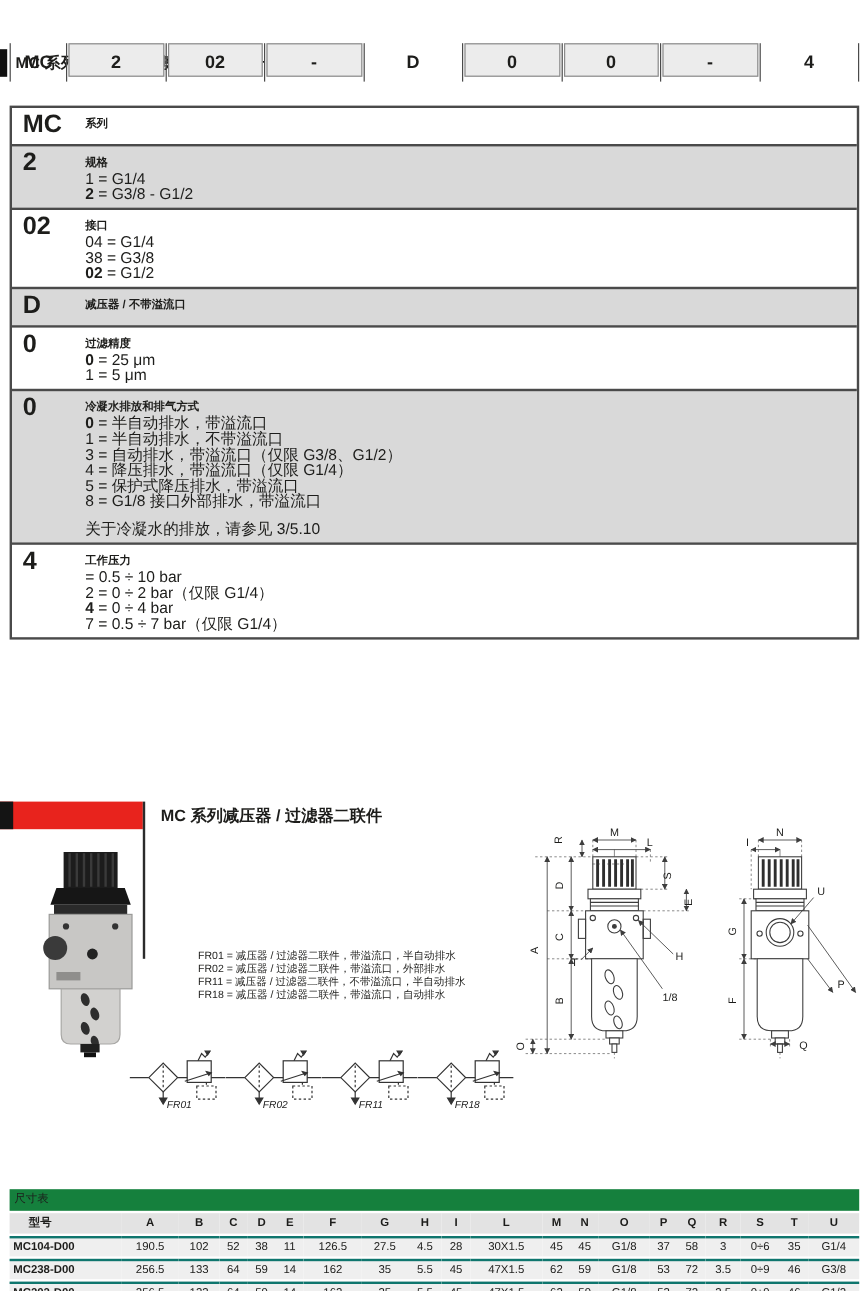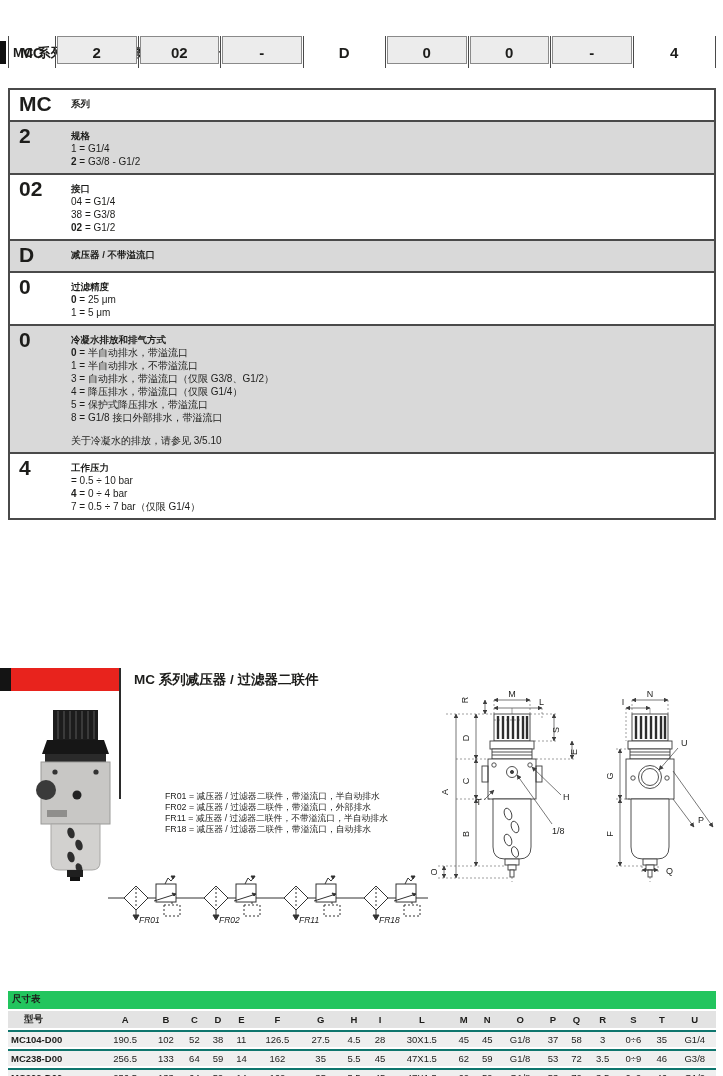--- a/index.html
+++ b/index.html
@@ -21,21 +21,21 @@
   .code-cell .code-label{position:relative;font-weight:bold;font-size:15px;}
 
   
   .spec-table{position:absolute;top:88px;left:8px;width:708px;border:2px solid #4a4a4a;box-sizing:border-box;background:#fff;}
   .spec-row{display:flex;border-top:2px solid #4a4a4a;padding:3px 0 5px;}
   .spec-row:first-child{border-top:none;}
   .spec-row.shaded{background:#d9d9d9;}
   .spec-code{flex:0 0 52px;padding-left:9px;font-size:21px;font-weight:bold;line-height:22px;}
   .spec-body{flex:1;padding-top:4px;}
   .spec-title{font-size:9.5px;font-weight:bold;line-height:13px;}
-  .spec-line{font-size:10px;line-height:13px;}
+  .spec-line{font-size:13px;line-height:13px;}
   .spec-line .lp.b{font-weight:bold;}
   .spec-line.blank{height:10px;}
 
   
   .red-bar{position:absolute;top:668px;left:0;width:119px;height:23px;background:#e8231d;}
   .red-bar .black-seg{position:absolute;left:0;top:0;width:11px;height:23px;background:#141414;}
   .v-rule{position:absolute;left:119px;top:668px;width:2px;height:131px;background:#2b2b2b;}
   .section-title{position:absolute;left:134px;top:671px;font-size:13.5px;font-weight:bold;}
   .photo{position:absolute;left:33px;top:702px;}
   .fr-list{position:absolute;left:121px;top:791px;}
@@ -43,21 +43,21 @@
   .symbols{position:absolute;left:108px;top:868px;display:flex;}
   .sym{width:80px;height:58px;display:block;}
   .sym-label{font-size:8.5px;font-style:italic;fill:#222;font-family:inherit;}
 
   
   .drawings{position:absolute;left:430px;top:664px;}
   .dimtext{font-size:9px;fill:#1d1d1b;font-family:inherit;}
 
   
   .dim-section{position:absolute;left:8px;top:991px;width:708px;}
-  .dim-title{background:#22c55e;font-size:9.5px;font-weight:bold;padding:2px 4px 3px;}
+  .dim-title{background:#15803d;font-size:9.5px;font-weight:normal;padding:2px 4px 3px;}
   table.dim{width:100%;border-collapse:separate;border-spacing:0 2px;}
   table.dim th{background:#e3e3e3;font-size:9.5px;font-weight:bold;padding:2px 1px;text-align:center;}
   table.dim th.model-col{text-align:left;padding-left:16px;width:76px;}
   table.dim td{background:#efefef;font-size:9.5px;padding:2px 1px;text-align:center;border-top:2px solid #0f766e;}
   table.dim tr:last-child td{border-bottom:2px solid #3d3d3d;}
   table.dim td.model{font-weight:bold;text-align:left;padding-left:3px;}
 </style>
 </head>
 <body>
 
@@ -154,20 +154,21 @@
           <div class="spec-line"><span class="lp">8</span><span class="lt"> = G1/8 接口外部排水，带溢流口</span></div>
           <div class="spec-line blank"></div>
           <div class="spec-line"><span class="lp"></span><span class="lt">关于冷凝水的排放，请参见 3/5.10</span></div>
         </div>
       </div>
       <div class="spec-row">
         <div class="spec-code">4</div>
         <div class="spec-body">
           <div class="spec-title">工作压力</div>
           <div class="spec-line"><span class="lp"></span><span class="lt">= 0.5 ÷ 10 bar</span></div>
+          <div class="spec-line"><span class="lp">2</span><span class="lt"> = 0 ÷ 2 bar（仅限 G1/4）</span></div>
           <div class="spec-line"><span class="lp b">4</span><span class="lt"> = 0 ÷ 4 bar</span></div>
           <div class="spec-line"><span class="lp">7</span><span class="lt"> = 0.5 ÷ 7 bar（仅限 G1/4）</span></div>
         </div>
       </div>
     </div>
 
   <div class="red-bar">
     <div class="black-seg"></div>
   </div>
   <div class="v-rule"></div>

